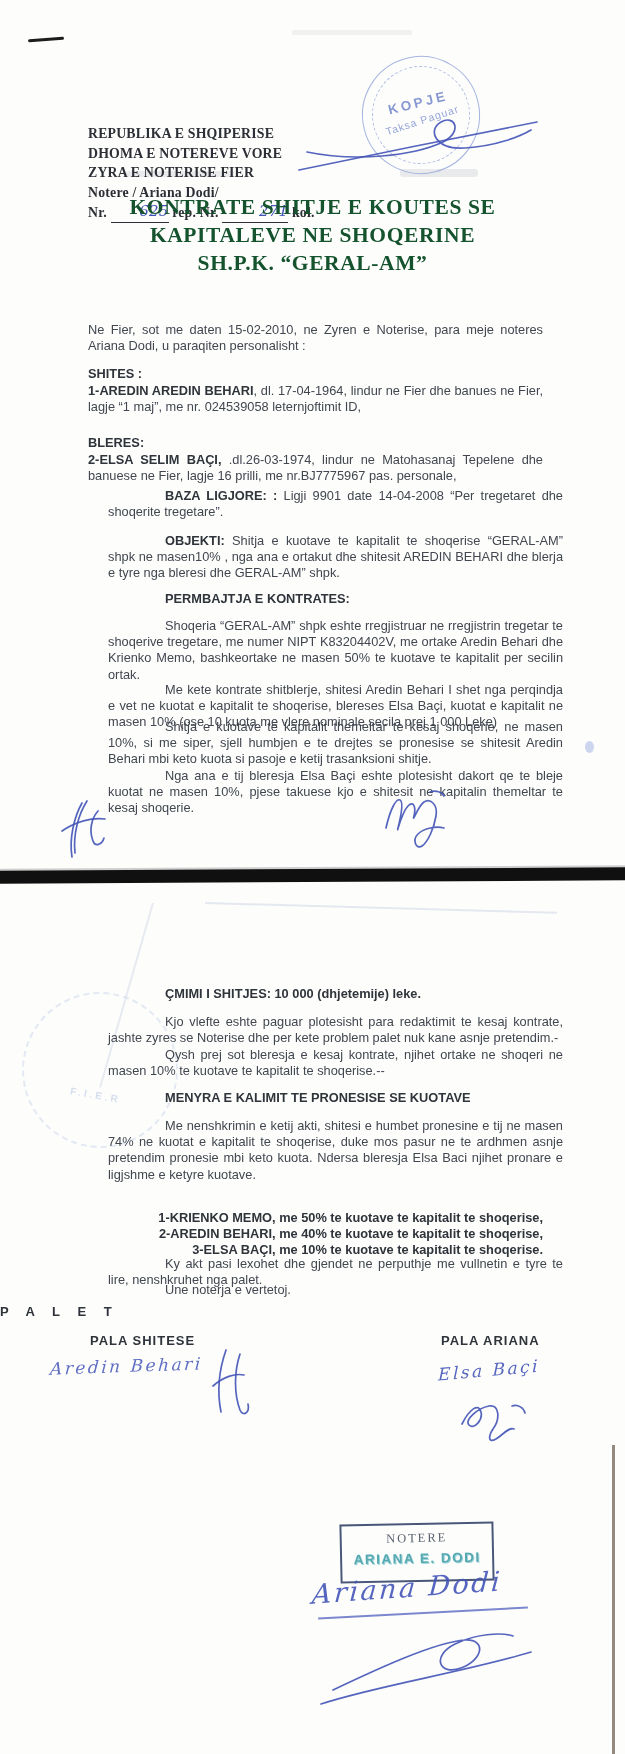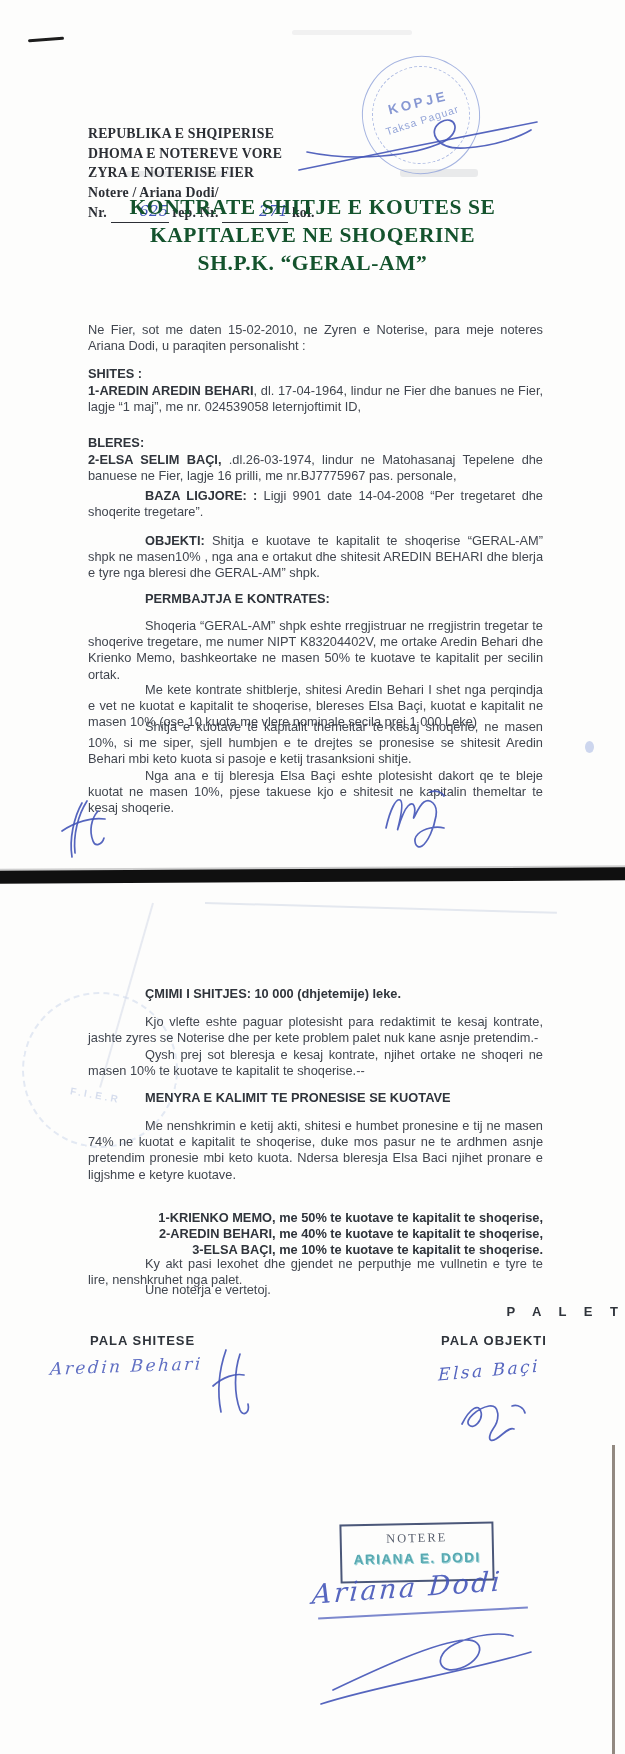--- a/index.html
+++ b/index.html
@@ -1,21 +1,21 @@
 <!DOCTYPE html>
 <html><head>
 <meta charset="utf-8">
 <style>
   html,body{margin:0;padding:0;background:#ffffff;}
   #scan{position:relative;width:625px;height:1754px;background:#fdfdfc;overflow:hidden;
         font-family:"Liberation Sans", sans-serif;}
   
   .para{position:absolute;left:88px;width:455px;font-size:12.8px;line-height:16.2px;
         color:#41464f;text-align:justify;}
-  .indent{text-indent:57px;}
+  .indent{text-indent:57px;margin-left:20px;}
   .b{font-weight:bold;color:#2f343b;}
   .label{position:absolute;left:88px;font-size:12.8px;font-weight:bold;color:#2f343b;}
   
   .hdr{position:absolute;left:88px;top:80px;font-family:"Liberation Serif",serif;
        font-weight:bold;font-size:13.8px;line-height:19.5px;color:#2c2f35;letter-spacing:.2px;margin-top:44px;}
   .nrline{margin-top:1px;}
   .wline{display:inline-block;border-bottom:1.6px solid #2c2f35;min-width:58px;text-align:right;
          font-family:"DejaVu Serif",serif;font-style:italic;font-weight:normal;
          color:#4053b8;font-size:15px;transform:translateY(-1px);}
   
@@ -44,21 +44,21 @@
           transform:rotate(1.6deg);transform-origin:left center;}
   .fold2{position:absolute;left:152px;top:903px;width:2px;height:192px;background:#e7eaf1;
           transform:rotate(16deg);transform-origin:top center;}
   .fstamp{position:absolute;left:22px;top:992px;width:152px;height:152px;border-radius:50%;
           border:2px dashed #cfd9ec;opacity:.55;transform:rotate(10deg);}
   .fstamp .ftxt{position:absolute;left:0;right:0;top:96px;text-align:center;font-size:10px;
           letter-spacing:3px;color:#b7c4e2;font-weight:bold;}
   .edgeline{position:absolute;left:612px;top:1445px;width:3px;height:309px;background:#6e6258;
           opacity:.75;}
   
-  .palet{position:absolute;left:0;width:625px;text-align:right;font-size:13px;font-weight:bold;
+  .palet{position:absolute;left:0;width:625px;text-align:left;font-size:13px;font-weight:bold;
           color:#2f343b;letter-spacing:7px;}
   .party{position:absolute;font-size:13px;font-weight:bold;color:#2f343b;letter-spacing:1px;}
   .hand{position:absolute;font-family:"DejaVu Serif",serif;font-style:italic;color:#4456b9;
           letter-spacing:2.5px;white-space:nowrap;}
   .hand.seller{left:50px;top:1356px;font-size:17px;transform:rotate(-2deg) skewX(-6deg);opacity:.85;}
   .hand.buyer{left:438px;top:1360px;font-size:17px;transform:rotate(-5deg) skewX(-6deg);opacity:.9;}
   .hand.notary{left:312px;top:1572px;font-size:27px;transform:rotate(-4deg) skewX(-8deg);opacity:.9;}
   .nunder{position:absolute;left:318px;top:1612px;width:210px;height:2px;background:#4456b9;
           transform:rotate(-3deg);opacity:.7;}
   .nstamp{position:absolute;left:340px;top:1523px;width:150px;height:55px;
@@ -177,21 +177,21 @@
     <div class="b">2-AREDIN BEHARI, me 40% te kuotave te kapitalit te shoqerise,</div>
     <div class="b">3-ELSA BAÇI, me 10% te kuotave te kapitalit te shoqerise.</div>
   </div>
 
   <div class="para indent" style="top:1256px;">Ky akt pasi lexohet dhe gjendet ne perputhje me vullnetin e tyre te lire, nenshkruhet nga palet.</div>
   <div class="para indent" style="top:1282px;">Une noterja e vertetoj.</div>
 
   <div class="palet" style="top:1304px;">P A L E T</div>
 
   <div class="party" style="left:90px;top:1333px;">PALA  SHITESE</div>
-  <div class="party" style="left:441px;top:1333px;">PALA  OBJEKTI</div>
+  <div class="party" style="left:441px;top:1333px;">PALA  ARIANA</div>
 
   <div class="hand seller">Aredin Behari</div>
   <svg class="sig" style="left:208px;top:1344px;" width="55" height="78" viewBox="0 0 55 78">
     <path d="M18 6 C11 26 9 48 13 68"></path>
     <path d="M5 42 C15 33 27 29 36 31"></path>
     <path d="M32 10 C26 28 26 50 32 66 C35 73 42 69 40 60"></path>
   </svg>
 
   <div class="hand buyer">Elsa Baçi</div>
   <svg class="sig" style="left:452px;top:1392px;" width="85" height="62" viewBox="0 0 85 62">

